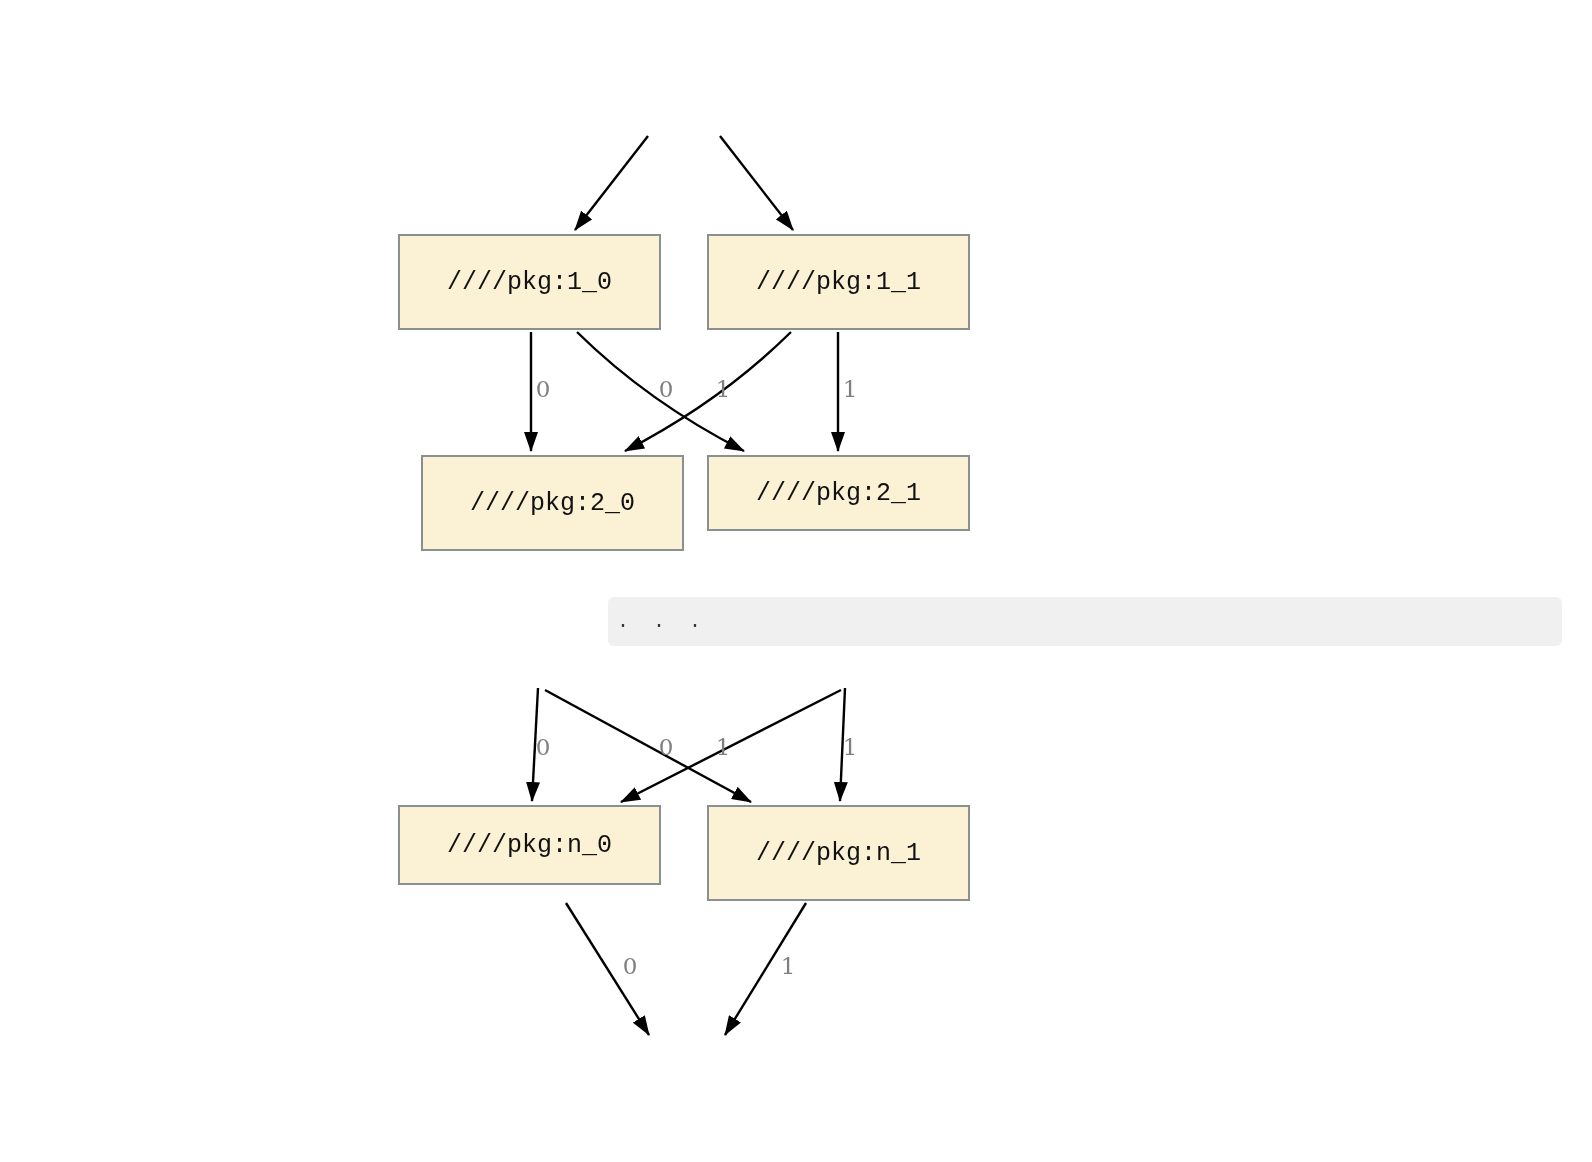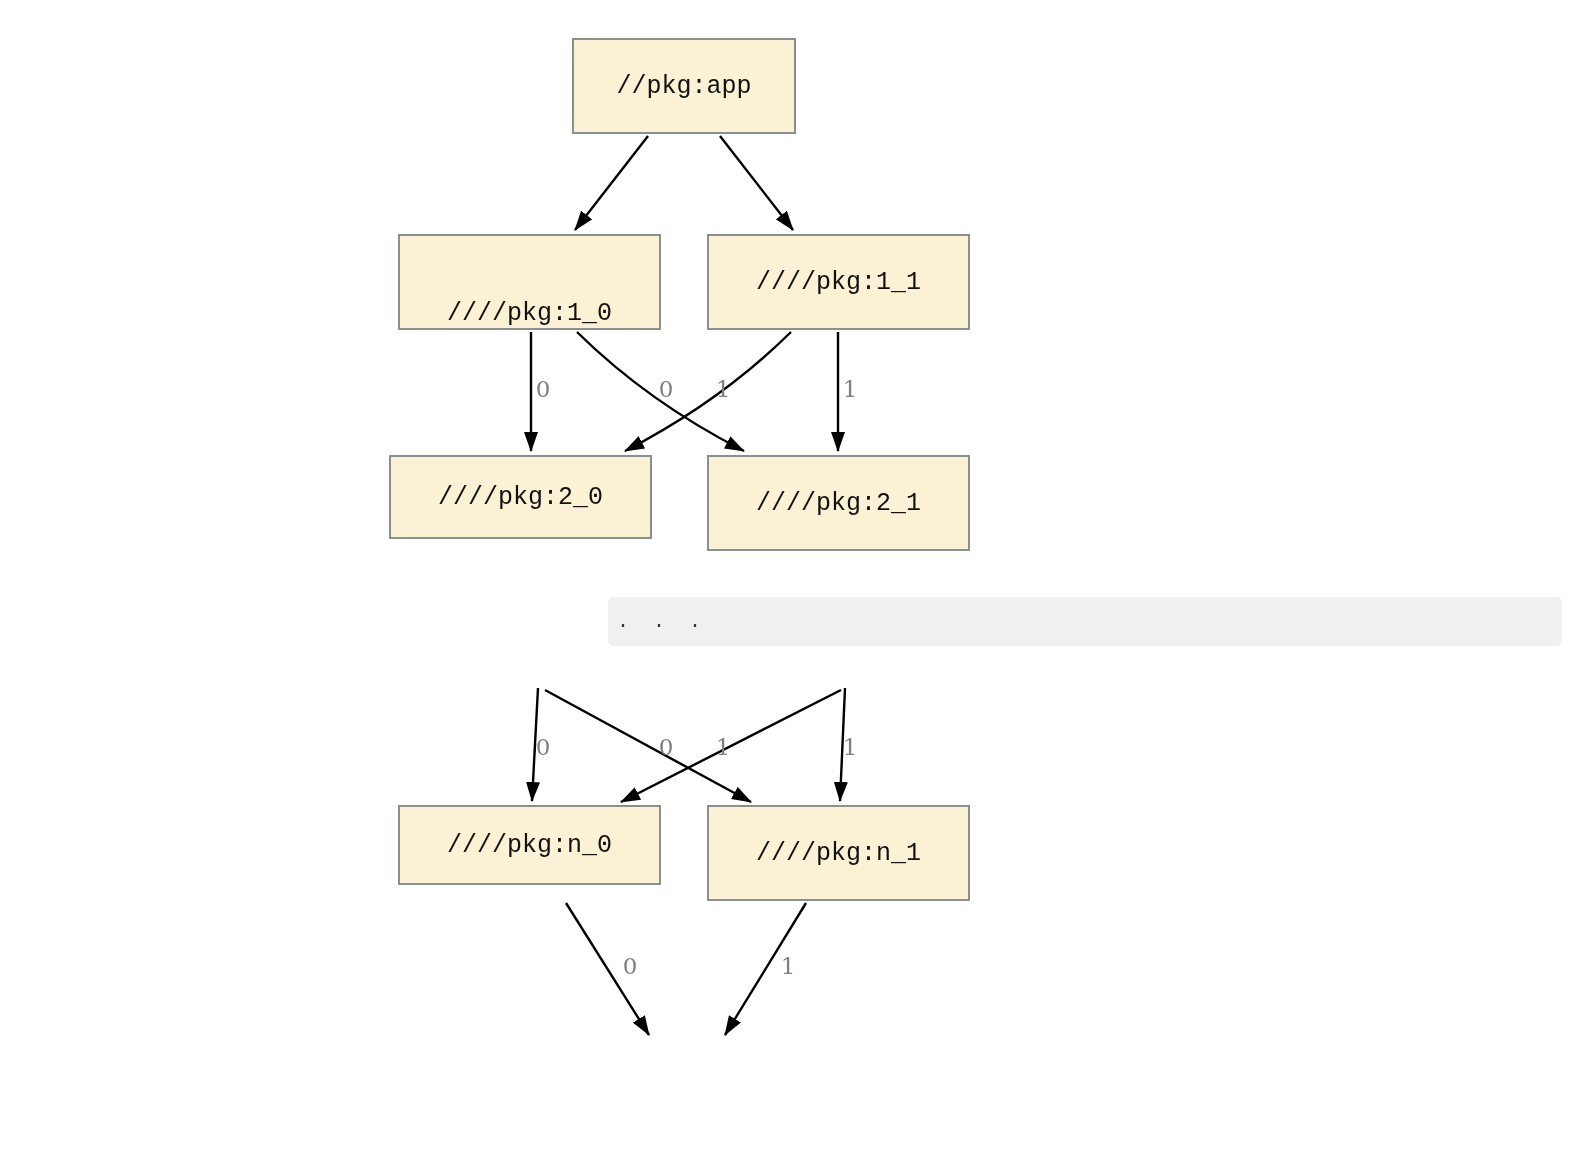--- a/index.html
+++ b/index.html
@@ -20,37 +20,34 @@
         font-family:"Liberation Mono",monospace;font-size:20px;color:#3b3b3b;
         white-space:pre;}
   svg.edges{position:absolute;left:0;top:0;pointer-events:none;}
   svg.edges path, svg.edges line{stroke:var(--edge,#000000);stroke-width:2.4;fill:none;}
 </style>
 </head>
 <body style="background: rgb(255, 255, 255);">
 
 <div class="canvas" style="--node-fill: #fbf1d4; --node-border: #8a9090; --edge: #000000; --edge-label: #7f7f7f; --band-bg: #f0f0f0;">
 
-  <div class="node" style="left:572px;top:38px;width:224px;height:96px;">
-    <span>//pkg:app</span>
-  </div>
 
-  <div class="node" style="left:398px;top:234px;width:263px;height:96px;align-items:flex-end;">
+  <div class="node" style="left:398px;top:234px;width:263px;height:96px;">
     <span>////pkg:1_0</span>
   </div>
 
   <div class="node" style="left:707px;top:234px;width:263px;height:96px;">
     <span>////pkg:1_1</span>
   </div>
 
-  <div class="node" style="left:389px;top:455px;width:263px;height:84px;">
+  <div class="node" style="left:421px;top:455px;width:263px;height:96px;">
     <span>////pkg:2_0</span>
   </div>
 
-  <div class="node" style="left:707px;top:455px;width:263px;height:96px;">
+  <div class="node" style="left:707px;top:455px;width:263px;height:76px;">
     <span>////pkg:2_1</span>
   </div>
 
   <div class="ellipsis-band">
     <span>.  .  .</span>
   </div>
 
   <div class="node" style="left:398px;top:805px;width:263px;height:80px;">
     <span>////pkg:n_0</span>
   </div>

